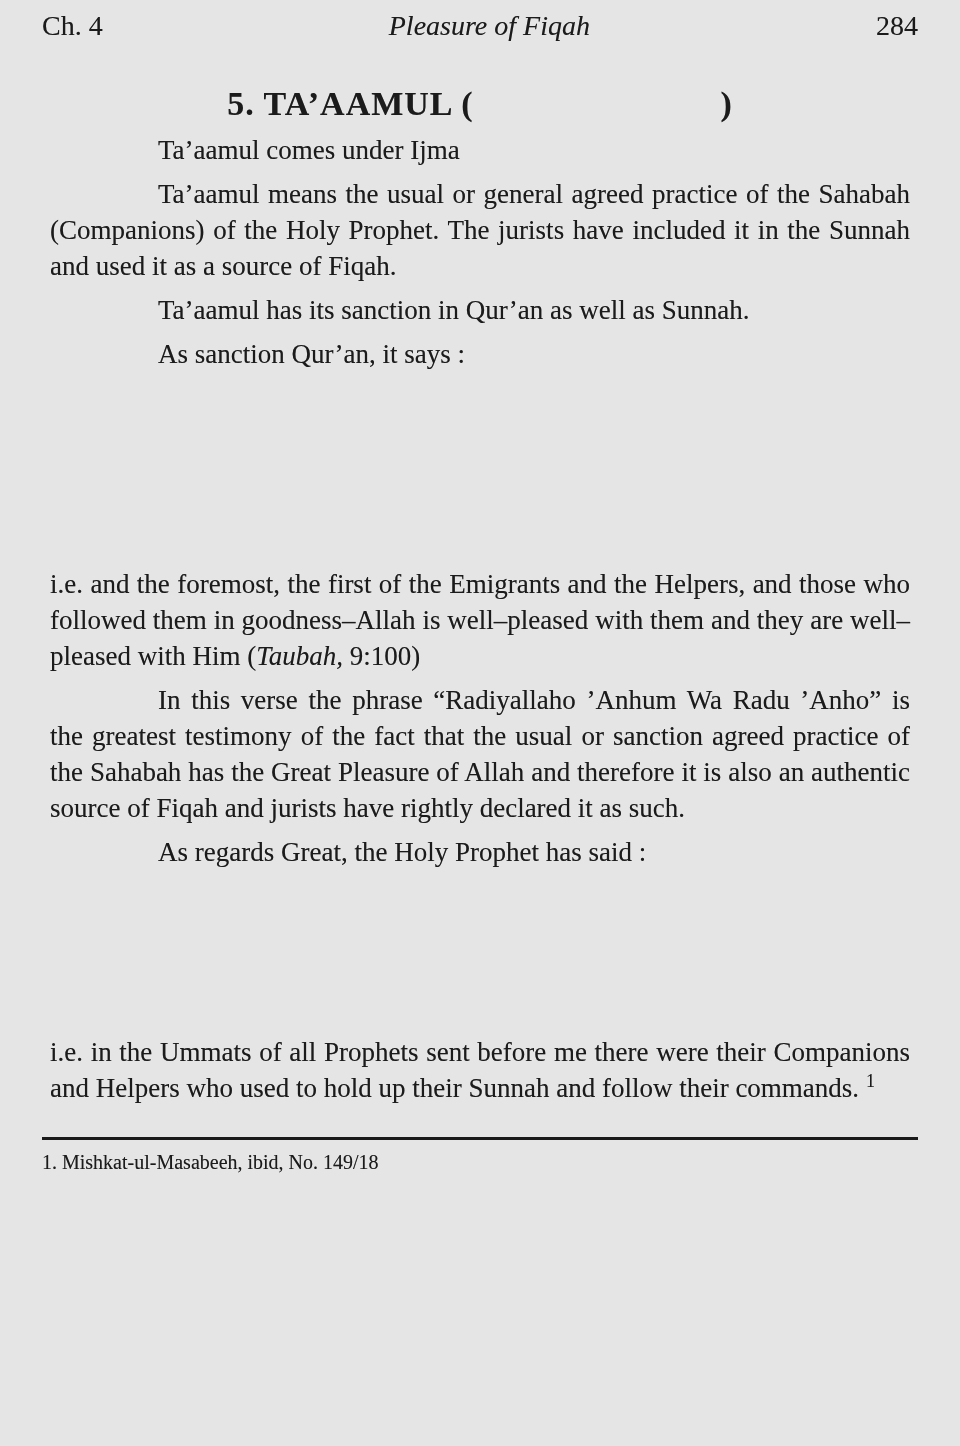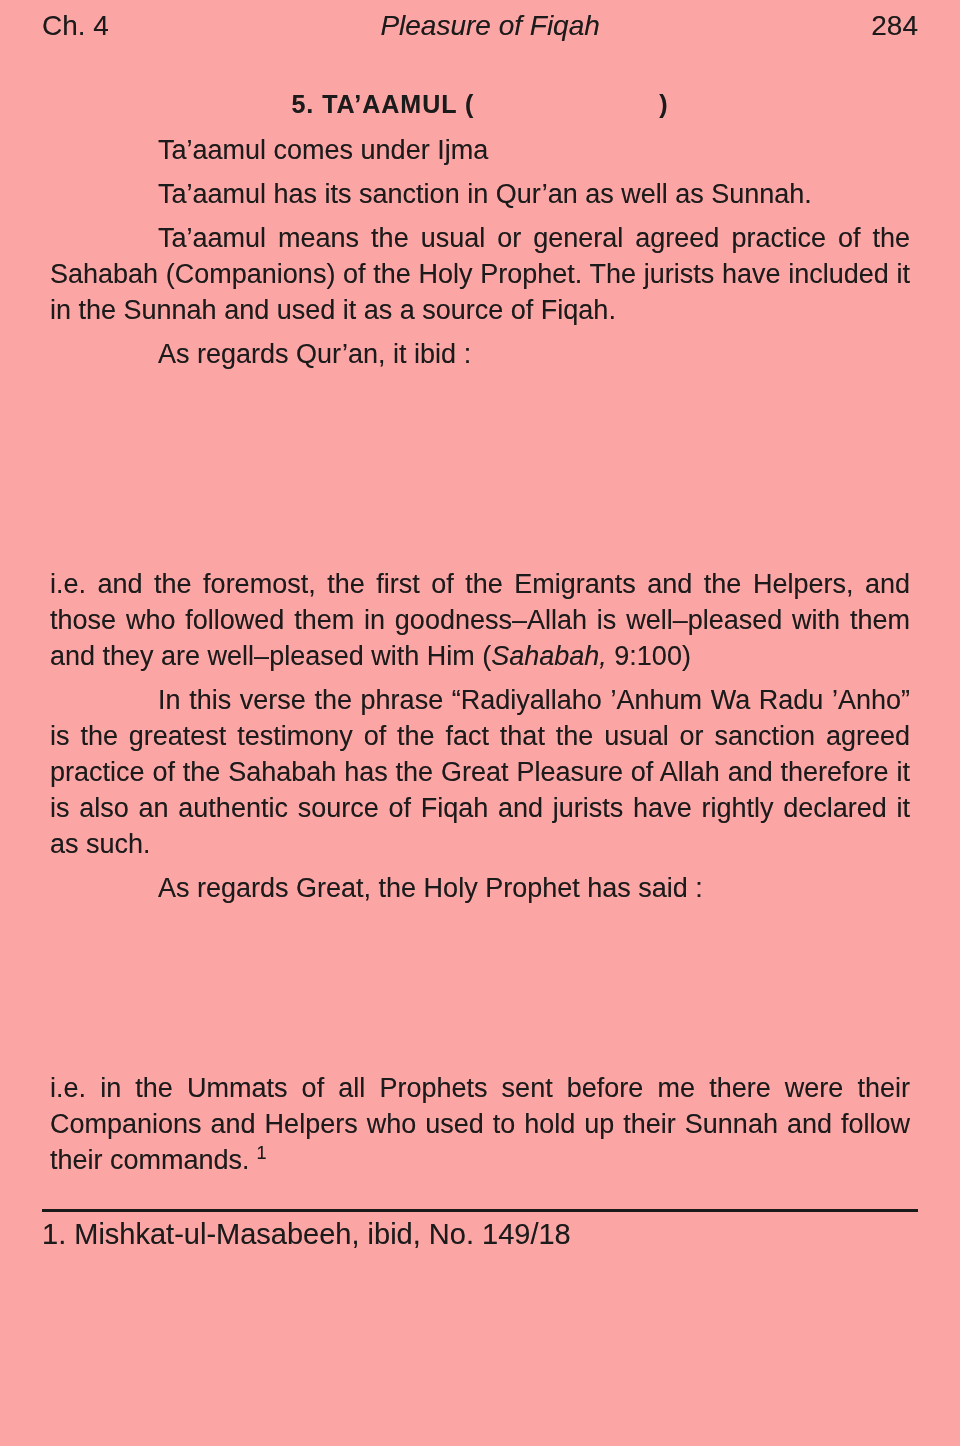--- a/index.html
+++ b/index.html
@@ -5,47 +5,48 @@
   html, body {
     margin: 0;
     padding: 0;
     background: #ffffff;
   }
   .page {
     position: relative;
     width: 960px;
     height: 1446px;
     margin: 0;
-    background: #fca5a5;
+    background: #e5e5e5;
     box-sizing: border-box;
     padding: 8px 42px 0 42px;
-    font-family: Liberation Sans, sans-serif;
+    font-family: Liberation Serif, serif;
     color: #1b1b1b;
     text-shadow: 0 0 0.6px rgba(0,0,0,0.35);
     overflow: hidden;
   }
   .running-header {
     display: flex;
     justify-content: space-between;
     align-items: baseline;
     font-size: 28px;
     line-height: 36px;
   }
   .running-header .title {
     font-style: italic;
   }
   .section-heading {
     margin-top: 40px;
     display: flex;
     justify-content: center;
     align-items: baseline;
-    font-size: 25px;
+    font-size: 34px;
     line-height: 40px;
     font-weight: bold;
     letter-spacing: 1px;
+    gap: 31px;
   }
   .paren-gap {
     display: inline-block;
     width: 185px;
   }
   p.body-text {
     margin: 8px;
     font-size: 27px;
     line-height: 36px;
   }
@@ -69,21 +70,21 @@
     vertical-align: super;
   }
   .footnote-rule {
     margin-top: 31px;
     border: 0;
     border-top: 3px solid #1a1a1a;
     width: 100%;
   }
   .footnote {
     margin-top: 6px;
-    font-size: 29px;
+    font-size: 20px;
     line-height: 32px;
   }
 </style>
 </head>
 <body>
 
 <div class="page">
 
   <div class="running-header">
     <span class="chapter">Ch. 4</span>
@@ -92,29 +93,29 @@
   </div>
 
   <div class="section-heading">
     <span>5. TA’AAMUL (</span>
     <span class="paren-gap"></span>
     <span>)</span>
   </div>
 
   <p class="body-text indent mt-p1">Ta’aamul comes under Ijma</p>
 
+  <p class="body-text indent justify mt-p2">Ta’aamul means the usual or general agreed practice of the Sahabah (Companions) of the Holy Prophet. The jurists have included it in the Sunnah and used it as a source of Fiqah.</p>
+
   <p class="body-text indent mt-line">Ta’aamul has its sanction in Qur’an as well as Sunnah.</p>
 
-  <p class="body-text indent justify mt-p2">Ta’aamul means the usual or general agreed practice of the Sahabah (Companions) of the Holy Prophet. The jurists have included it in the Sunnah and used it as a source of Fiqah.</p>
-
-  <p class="body-text indent mt-line">As regards Qur’an, it ibid :</p>
+  <p class="body-text indent mt-line">As sanction Qur’an, it says :</p>
 
   <div class="verse-space-quran"></div>
 
-  <p class="body-text justify"><span>i.e. and the foremost, the first of the Emigrants and the Helpers, and those who followed them in goodness–Allah is well–pleased with them and they are well–pleased with Him (</span><span class="italic">Sahabah,</span><span> 9:100)</span></p>
+  <p class="body-text justify"><span>i.e. and the foremost, the first of the Emigrants and the Helpers, and those who followed them in goodness–Allah is well–pleased with them and they are well–pleased with Him (</span><span class="italic">Taubah,</span><span> 9:100)</span></p>
 
   <p class="body-text indent justify mt-p6">In this verse the phrase “Radiyallaho ’Anhum Wa Radu ’Anho” is the greatest testimony of the fact that the usual or sanction agreed practice of the Sahabah has the Great Pleasure of Allah and therefore it is also an authentic source of Fiqah and jurists have rightly declared it as such.</p>
 
   <p class="body-text indent mt-line">As regards Great, the Holy Prophet has said :</p>
 
   <div class="verse-space-hadith"></div>
 
   <p class="body-text justify"><span>i.e. in the Ummats of all Prophets sent before me there were their Companions and Helpers who used to hold up their Sunnah and follow their commands.</span><sup class="footnote-marker">1</sup></p>
 
   <div class="footnote-rule"></div>

